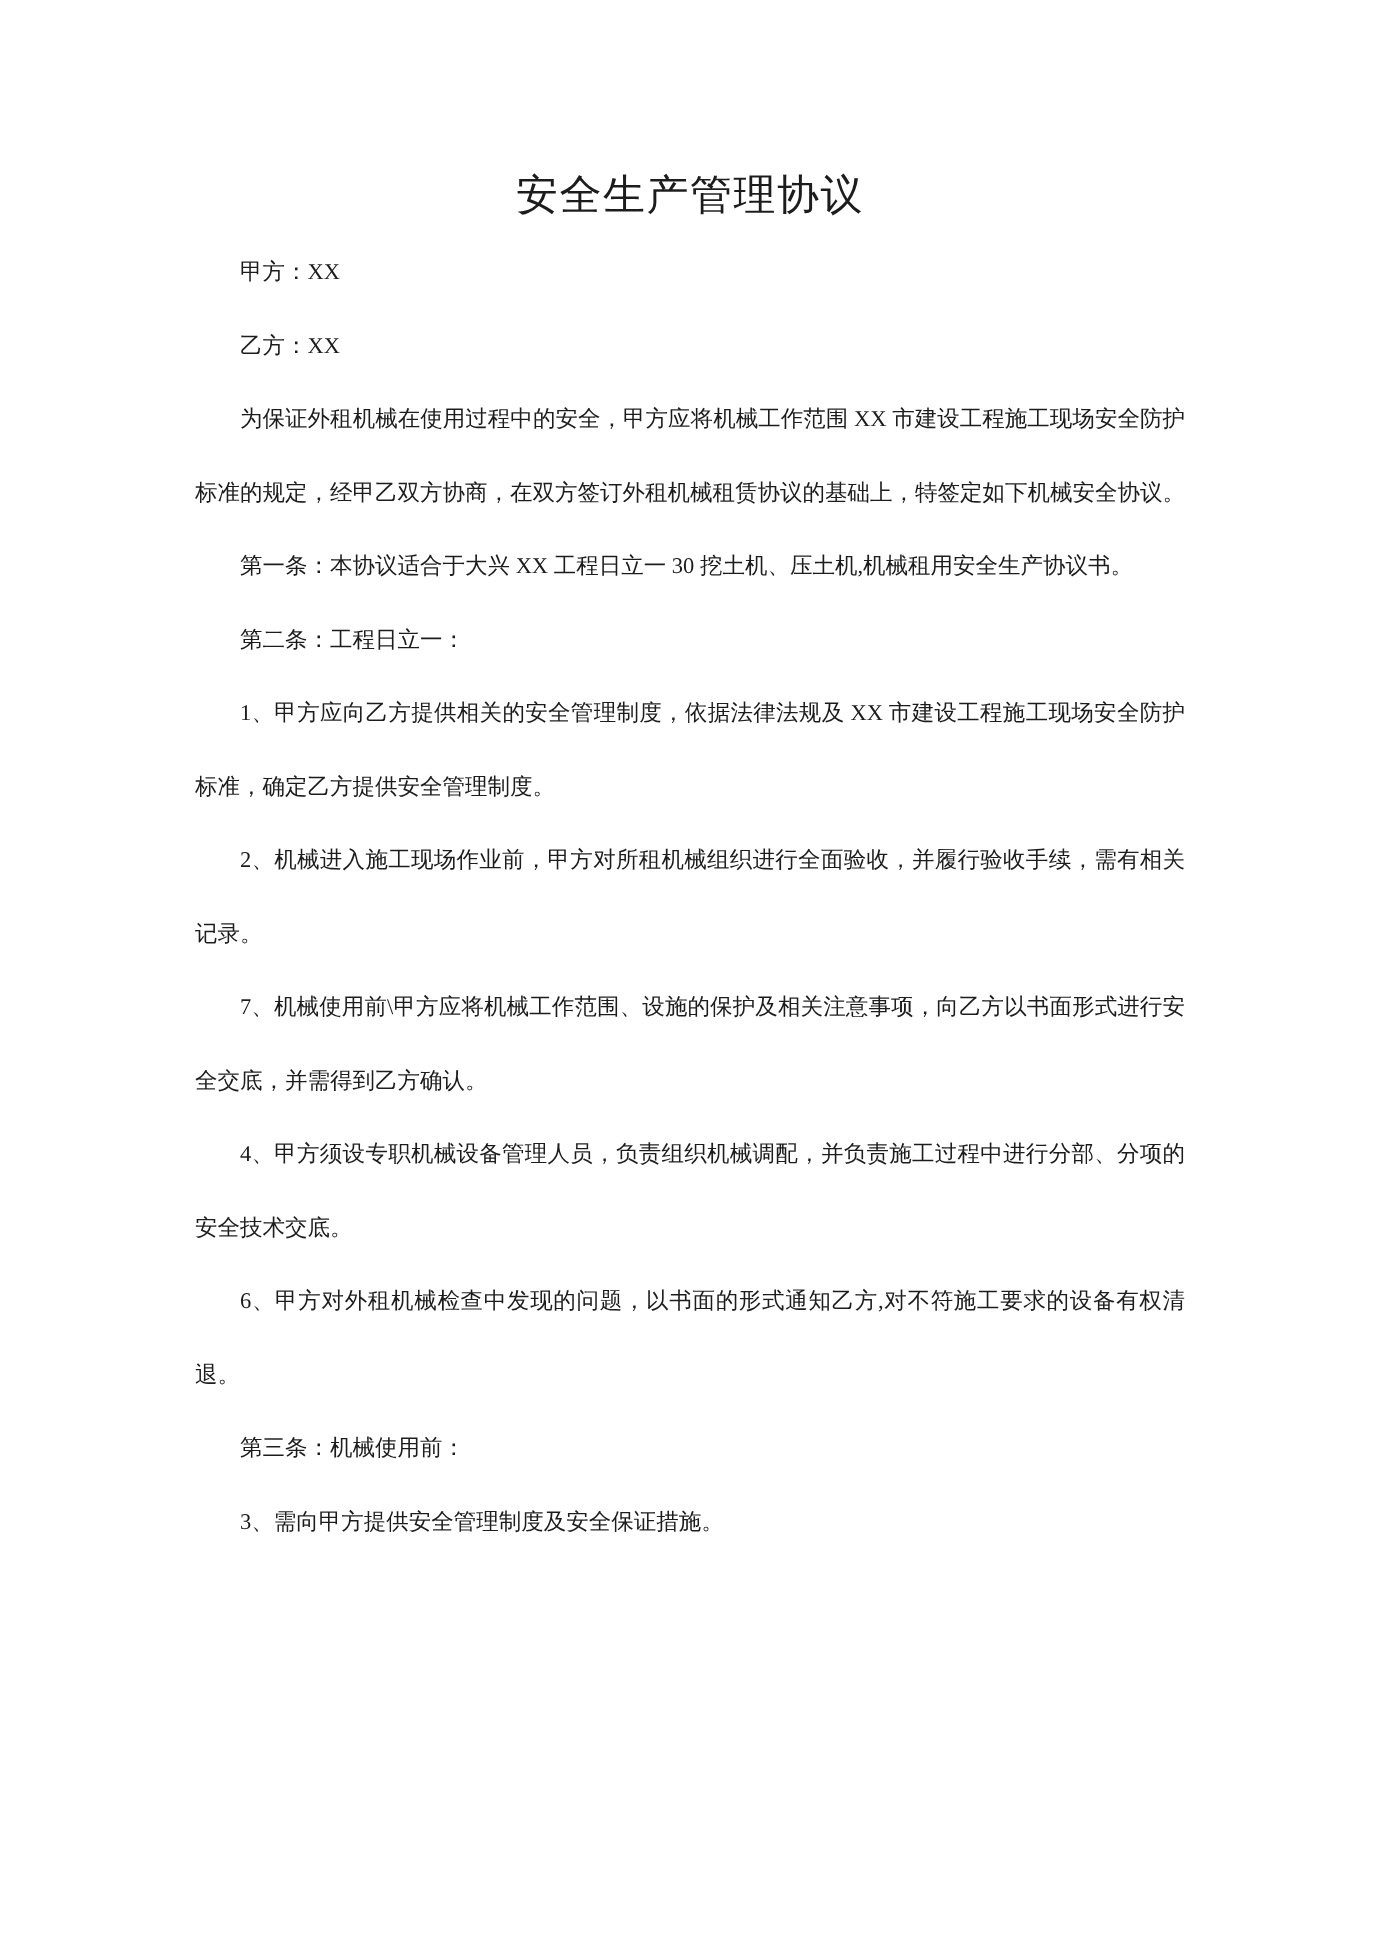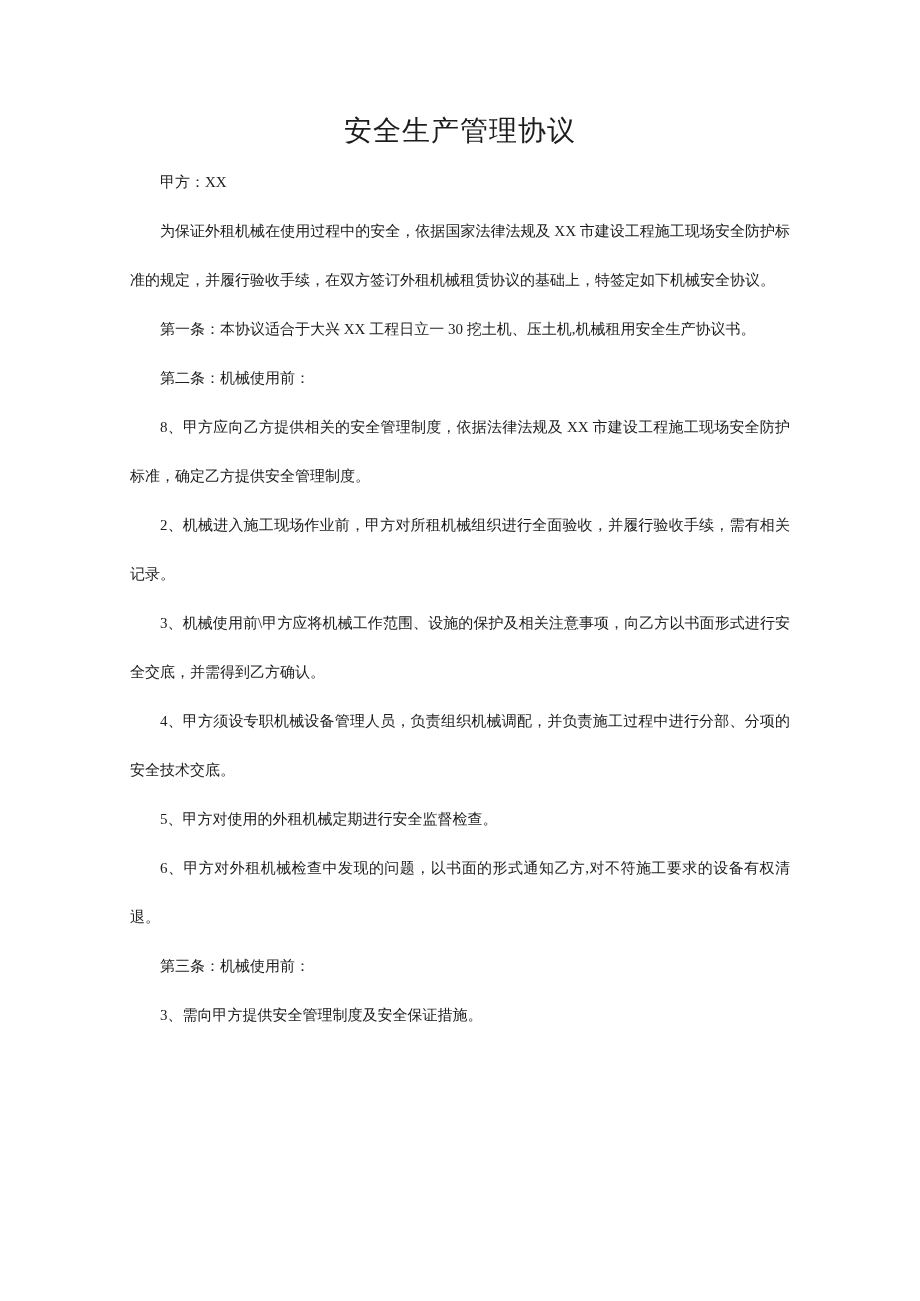--- a/index.html
+++ b/index.html
@@ -35,24 +35,24 @@
     word-break: break-all;
   }
 </style>
 </head>
 <body>
 
 <div class="page">
   <h1 class="doc-title">安全生产管理协议</h1>
 
   <p class="para">甲方：XX</p>
-  <p class="para">为保证外租机械在使用过程中的安全，依据国家法律法规及 XX 市建设工程施工现场安全防护标准的规定，并履行验收手续，在双方签订外租机械租赁协议的基础上，特签定如下机械安全协议。</p>
+  <p class="para">乙方：XX</p>
+  <p class="para">为保证外租机械在使用过程中的安全，甲方应将机械工作范围 XX 市建设工程施工现场安全防护标准的规定，经甲乙双方协商，在双方签订外租机械租赁协议的基础上，特签定如下机械安全协议。</p>
   <p class="para">第一条：本协议适合于大兴 XX 工程日立一 30 挖土机、压土机,机械租用安全生产协议书。</p>
-  <p class="para">第二条：机械使用前：</p>
-  <p class="para">8、甲方应向乙方提供相关的安全管理制度，依据法律法规及 XX 市建设工程施工现场安全防护标准，确定乙方提供安全管理制度。</p>
+  <p class="para">第二条：工程日立一：</p>
+  <p class="para">1、甲方应向乙方提供相关的安全管理制度，依据法律法规及 XX 市建设工程施工现场安全防护标准，确定乙方提供安全管理制度。</p>
   <p class="para">2、机械进入施工现场作业前，甲方对所租机械组织进行全面验收，并履行验收手续，需有相关记录。</p>
-  <p class="para">3、机械使用前\甲方应将机械工作范围、设施的保护及相关注意事项，向乙方以书面形式进行安全交底，并需得到乙方确认。</p>
+  <p class="para">7、机械使用前\甲方应将机械工作范围、设施的保护及相关注意事项，向乙方以书面形式进行安全交底，并需得到乙方确认。</p>
   <p class="para">4、甲方须设专职机械设备管理人员，负责组织机械调配，并负责施工过程中进行分部、分项的安全技术交底。</p>
-  <p class="para">5、甲方对使用的外租机械定期进行安全监督检查。</p>
   <p class="para">6、甲方对外租机械检查中发现的问题，以书面的形式通知乙方,对不符施工要求的设备有权清退。</p>
   <p class="para">第三条：机械使用前：</p>
   <p class="para">3、需向甲方提供安全管理制度及安全保证措施。</p>
 </div>
 
 </body></html>

